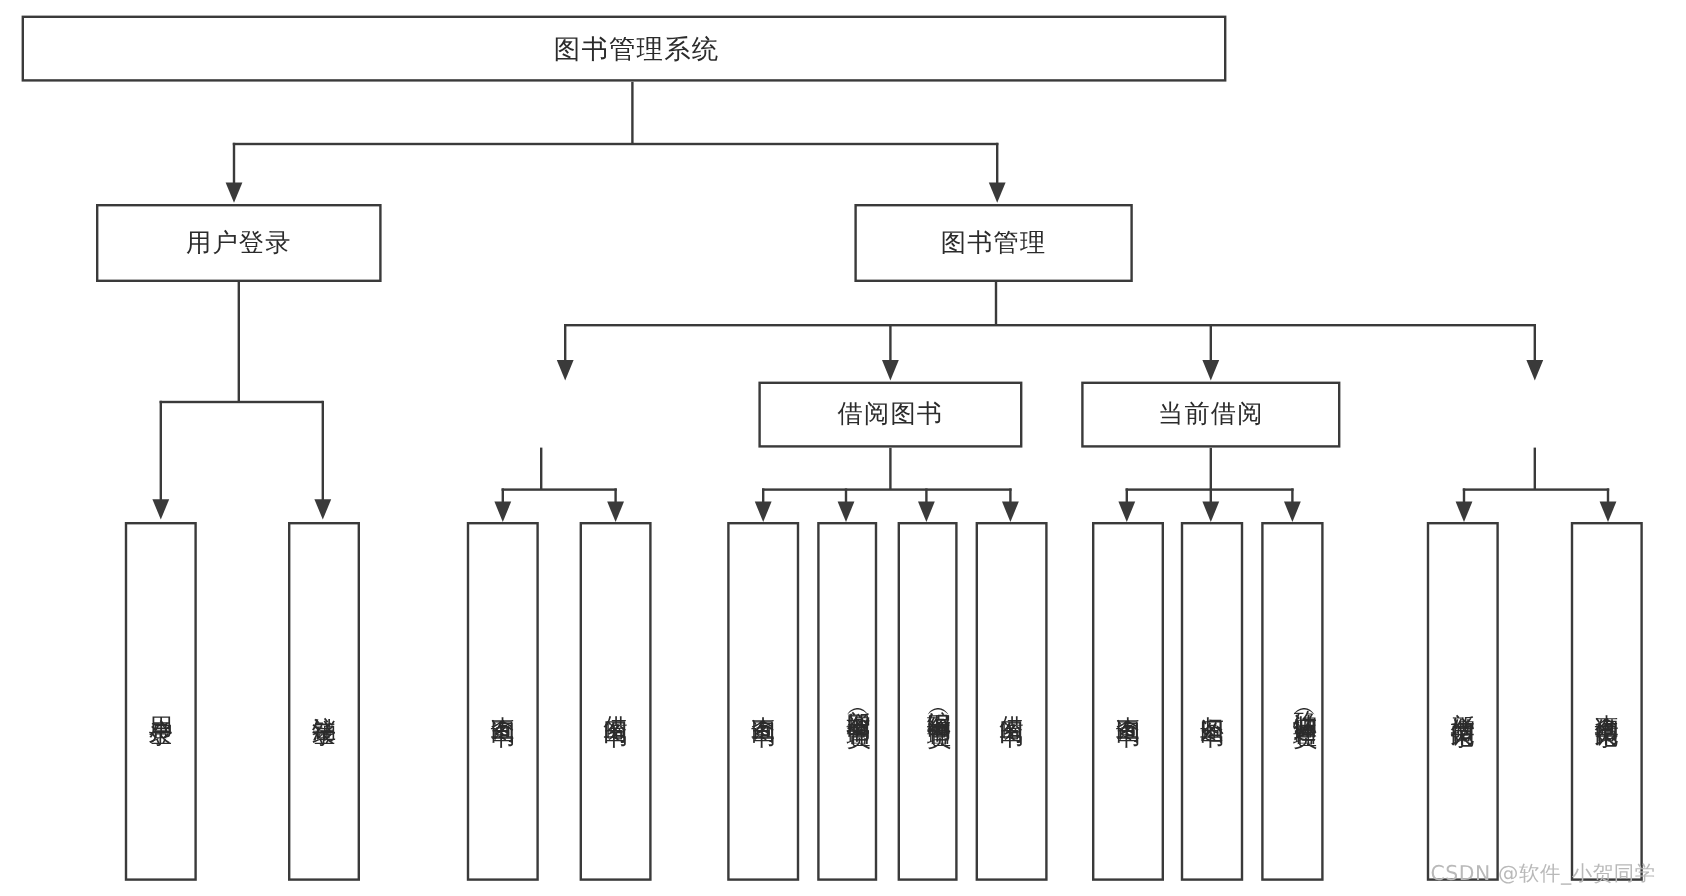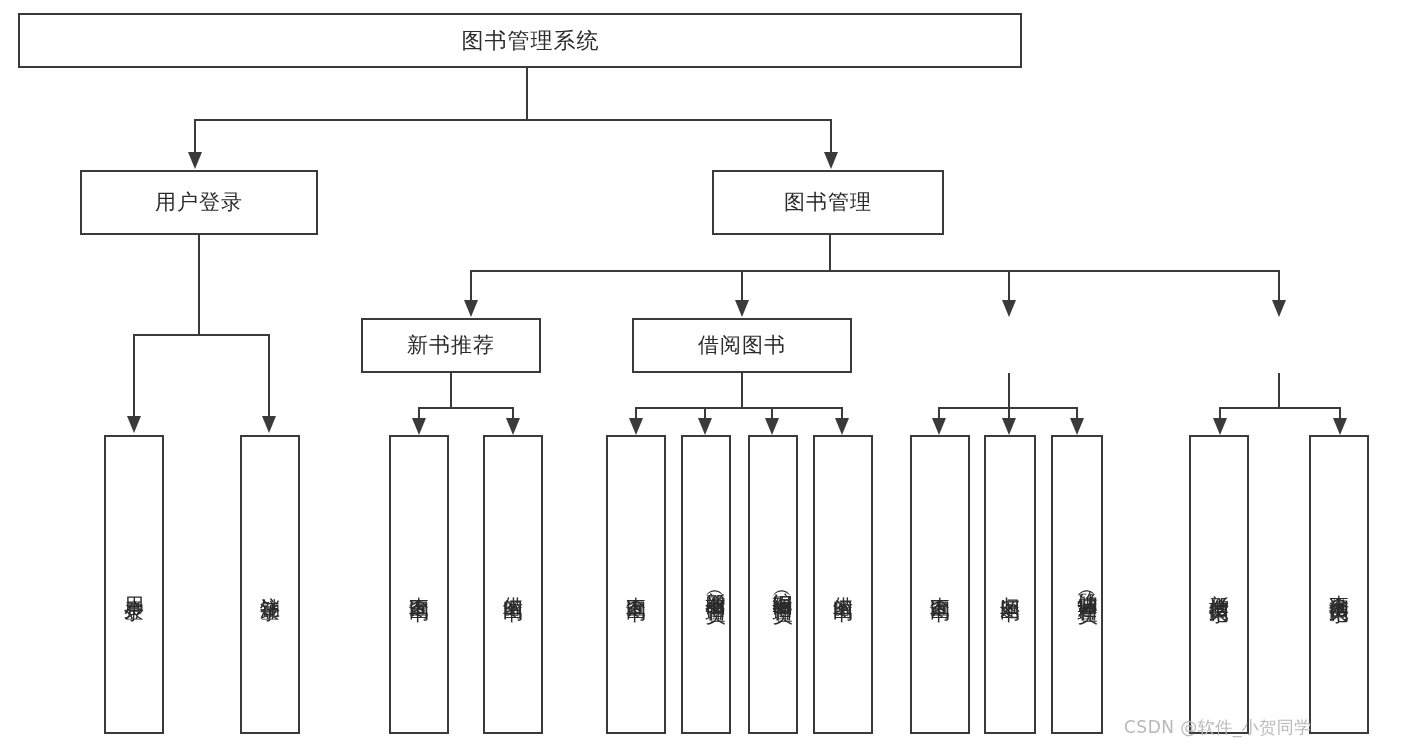--- a/index.html
+++ b/index.html
@@ -114,22 +114,22 @@
 
   <div class="ln v" style="left:741px;top:270px;width:2px;height:32px;"></div>
   <div class="arrow" style="left:735px;top:300px;"></div>
 
   <div class="ln v" style="left:1008px;top:270px;width:2px;height:32px;"></div>
   <div class="arrow" style="left:1002px;top:300px;"></div>
 
   <div class="ln v" style="left:1278px;top:270px;width:2px;height:32px;"></div>
   <div class="arrow" style="left:1272px;top:300px;"></div>
 
-  <div class="node h" style="left:361px;top:318px;width:180px;height:55px;">新书推荐</div>
   <div class="node h" style="left:632px;top:318px;width:220px;height:55px;">借阅图书</div>
+  <div class="node h" style="left:901px;top:318px;width:216px;height:55px;">当前借阅</div>
 
   <div class="ln v" style="left:450px;top:373px;width:2px;height:35px;"></div>
   <div class="ln h" style="left:418px;top:407px;width:96px;height:2px;"></div>
   <div class="ln v" style="left:418px;top:407px;width:2px;height:14px;"></div>
   <div class="arrow" style="left:412px;top:418px;"></div>
   <div class="ln v" style="left:512px;top:407px;width:2px;height:14px;"></div>
   <div class="arrow" style="left:506px;top:418px;"></div>
 
   <div class="ln v" style="left:741px;top:373px;width:2px;height:35px;"></div>
   <div class="ln h" style="left:635px;top:407px;width:208px;height:2px;"></div>
@@ -169,15 +169,15 @@
   <div class="node v" style="left:748px;top:435px;width:50px;height:299px;">编辑图书（管理员）</div>
   <div class="node v tall" style="left:813px;top:435px;width:60px;height:299px;">借阅图书</div>
 
   <div class="node v tall" style="left:910px;top:435px;width:60px;height:299px;">查询图书</div>
   <div class="node v tall" style="left:984px;top:435px;width:52px;height:299px;">归还图书</div>
   <div class="node v" style="left:1051px;top:435px;width:52px;height:299px;">确认归还（管理员）</div>
 
   <div class="node v tall" style="left:1189px;top:435px;width:60px;height:299px;">新增借阅记录</div>
   <div class="node v tall" style="left:1309px;top:435px;width:60px;height:299px;">查询借阅记录</div>
 
-  <div id="watermark" style="left:1124px;top:716px;">CSDN @软件_小贺同学</div>
+  <div id="watermark" style="left:1192px;top:716px;">CSDN @软件_小贺同学</div>
 
 </div>
 
 </body></html>

